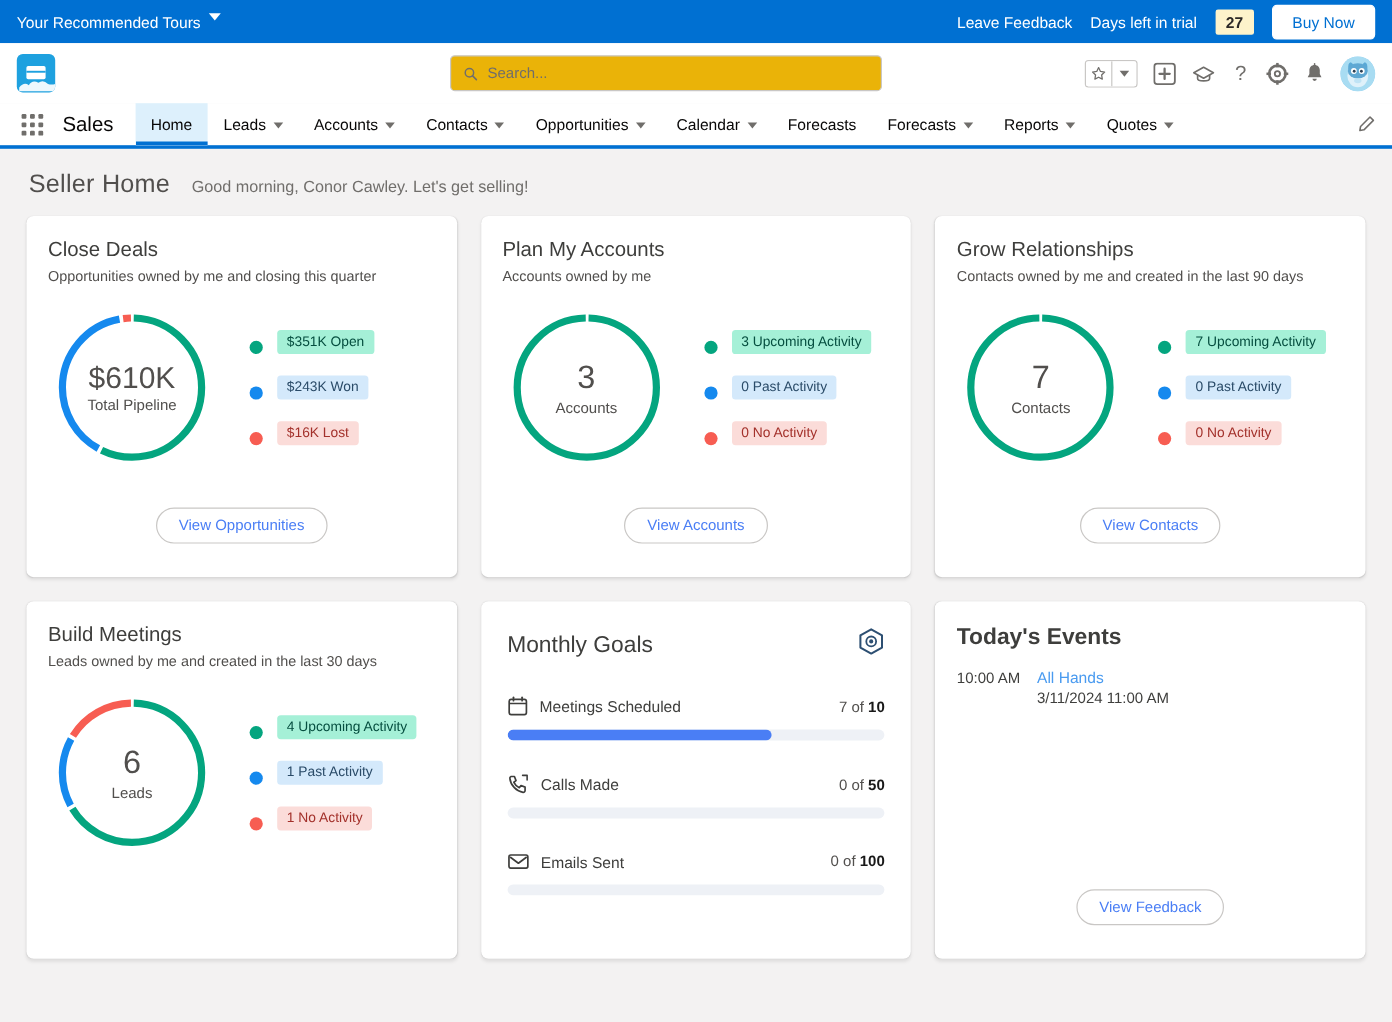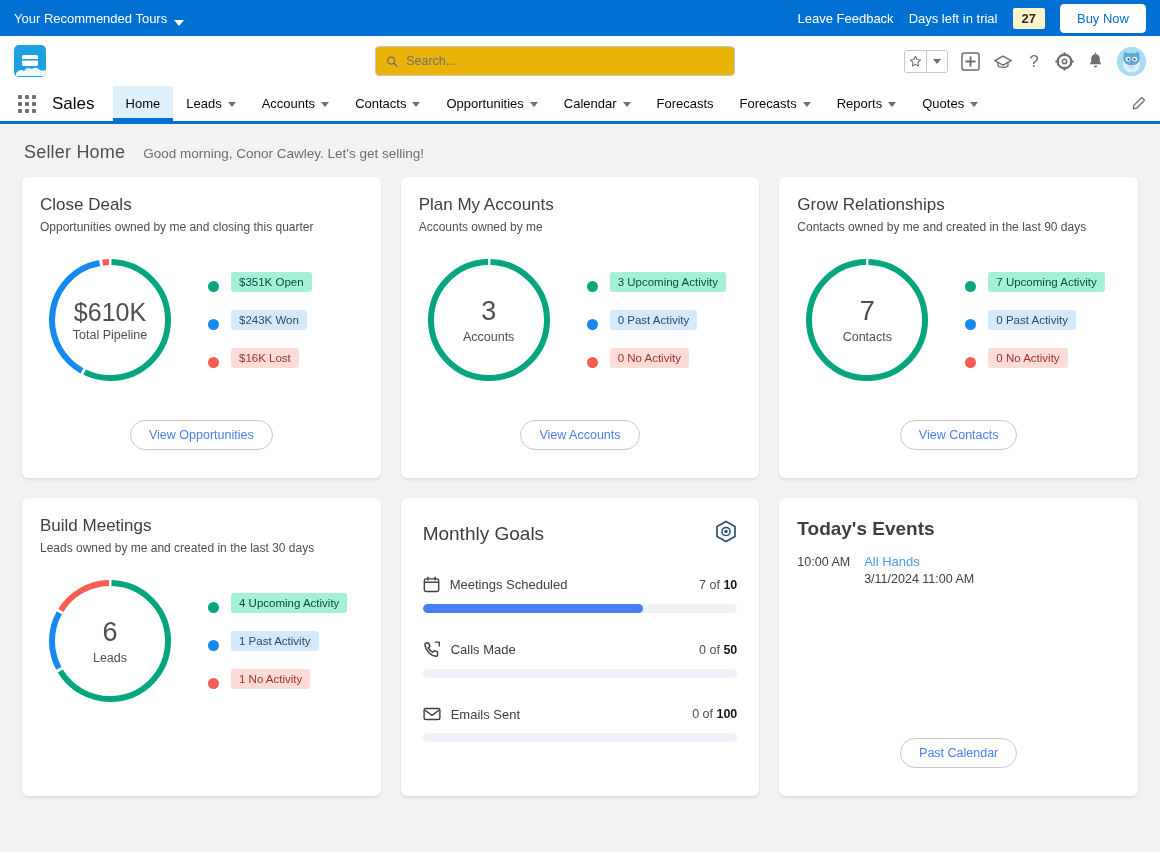--- a/index.html
+++ b/index.html
@@ -10,21 +10,21 @@
     overflow: hidden;
     -webkit-font-smoothing: antialiased;
   }
 
   
   .trial-bar {
     height: 36px; background: #0070d2; color: #fff;
     display: flex; align-items: center; padding: 0 14px;
     font-size: 13px;
   }
-  .tours { display: flex; align-items: flex-end; gap: 7px; cursor: pointer; }
+  .tours { display: flex; align-items: flex-start; gap: 7px; cursor: pointer; }
   .tours-label { font-size: 13px; color: #fff; }
   .caret-down {
     width: 0; height: 0; border-left: 5px solid transparent;
     border-right: 5px solid transparent; border-top: 6px solid #fff;
   }
   .trial-right { margin-left: auto; display: flex; align-items: center; gap: 15px; }
   .feedback-link { color: #fff; font-size: 13px; cursor: pointer; }
   .days-left { font-size: 13px; color: #fff; }
   .days-count {
     background: #fdf3cb; color: #2b2826; font-weight: bold;
@@ -105,21 +105,21 @@
     margin-left: auto; display: flex; align-items: center;
     padding: 0 14px; cursor: pointer;
   }
 
   
   .page { padding: 0 22px; }
   .page-head {
     display: flex; align-items: baseline; gap: 18px;
     padding: 18px 2px 14px 2px;
   }
-  .page-title { font-size: 18px; color: #514f4d; font-weight: 400; letter-spacing: .2px; }
+  .page-title { font-size: 21px; color: #514f4d; font-weight: 400; letter-spacing: .2px; }
   .greeting { font-size: 13.5px; color: #706e6b; }
 
   .grid {
     display: grid; grid-template-columns: repeat(3, 1fr);
     gap: 20px;
   }
   .card {
     background: #fff; border-radius: 6px;
     box-shadow: 0 2px 3px rgba(0,0,0,.08), 0 0 1px rgba(0,0,0,.10);
   }
@@ -563,18 +563,18 @@
       <div id="events-list">
           <div class="event-row">
             <div class="event-time">10:00 AM</div>
             <div>
               <a class="event-link">All Hands</a>
               <div class="event-date">3/11/2024 11:00 AM</div>
             </div>
           </div>
         </div>
       <div class="events-action">
-        <button class="pill-btn">Past Calendar</button>
+        <button class="pill-btn">View Feedback</button>
       </div>
     </div>
 
   </div>
 </div>
 
 </body></html>

